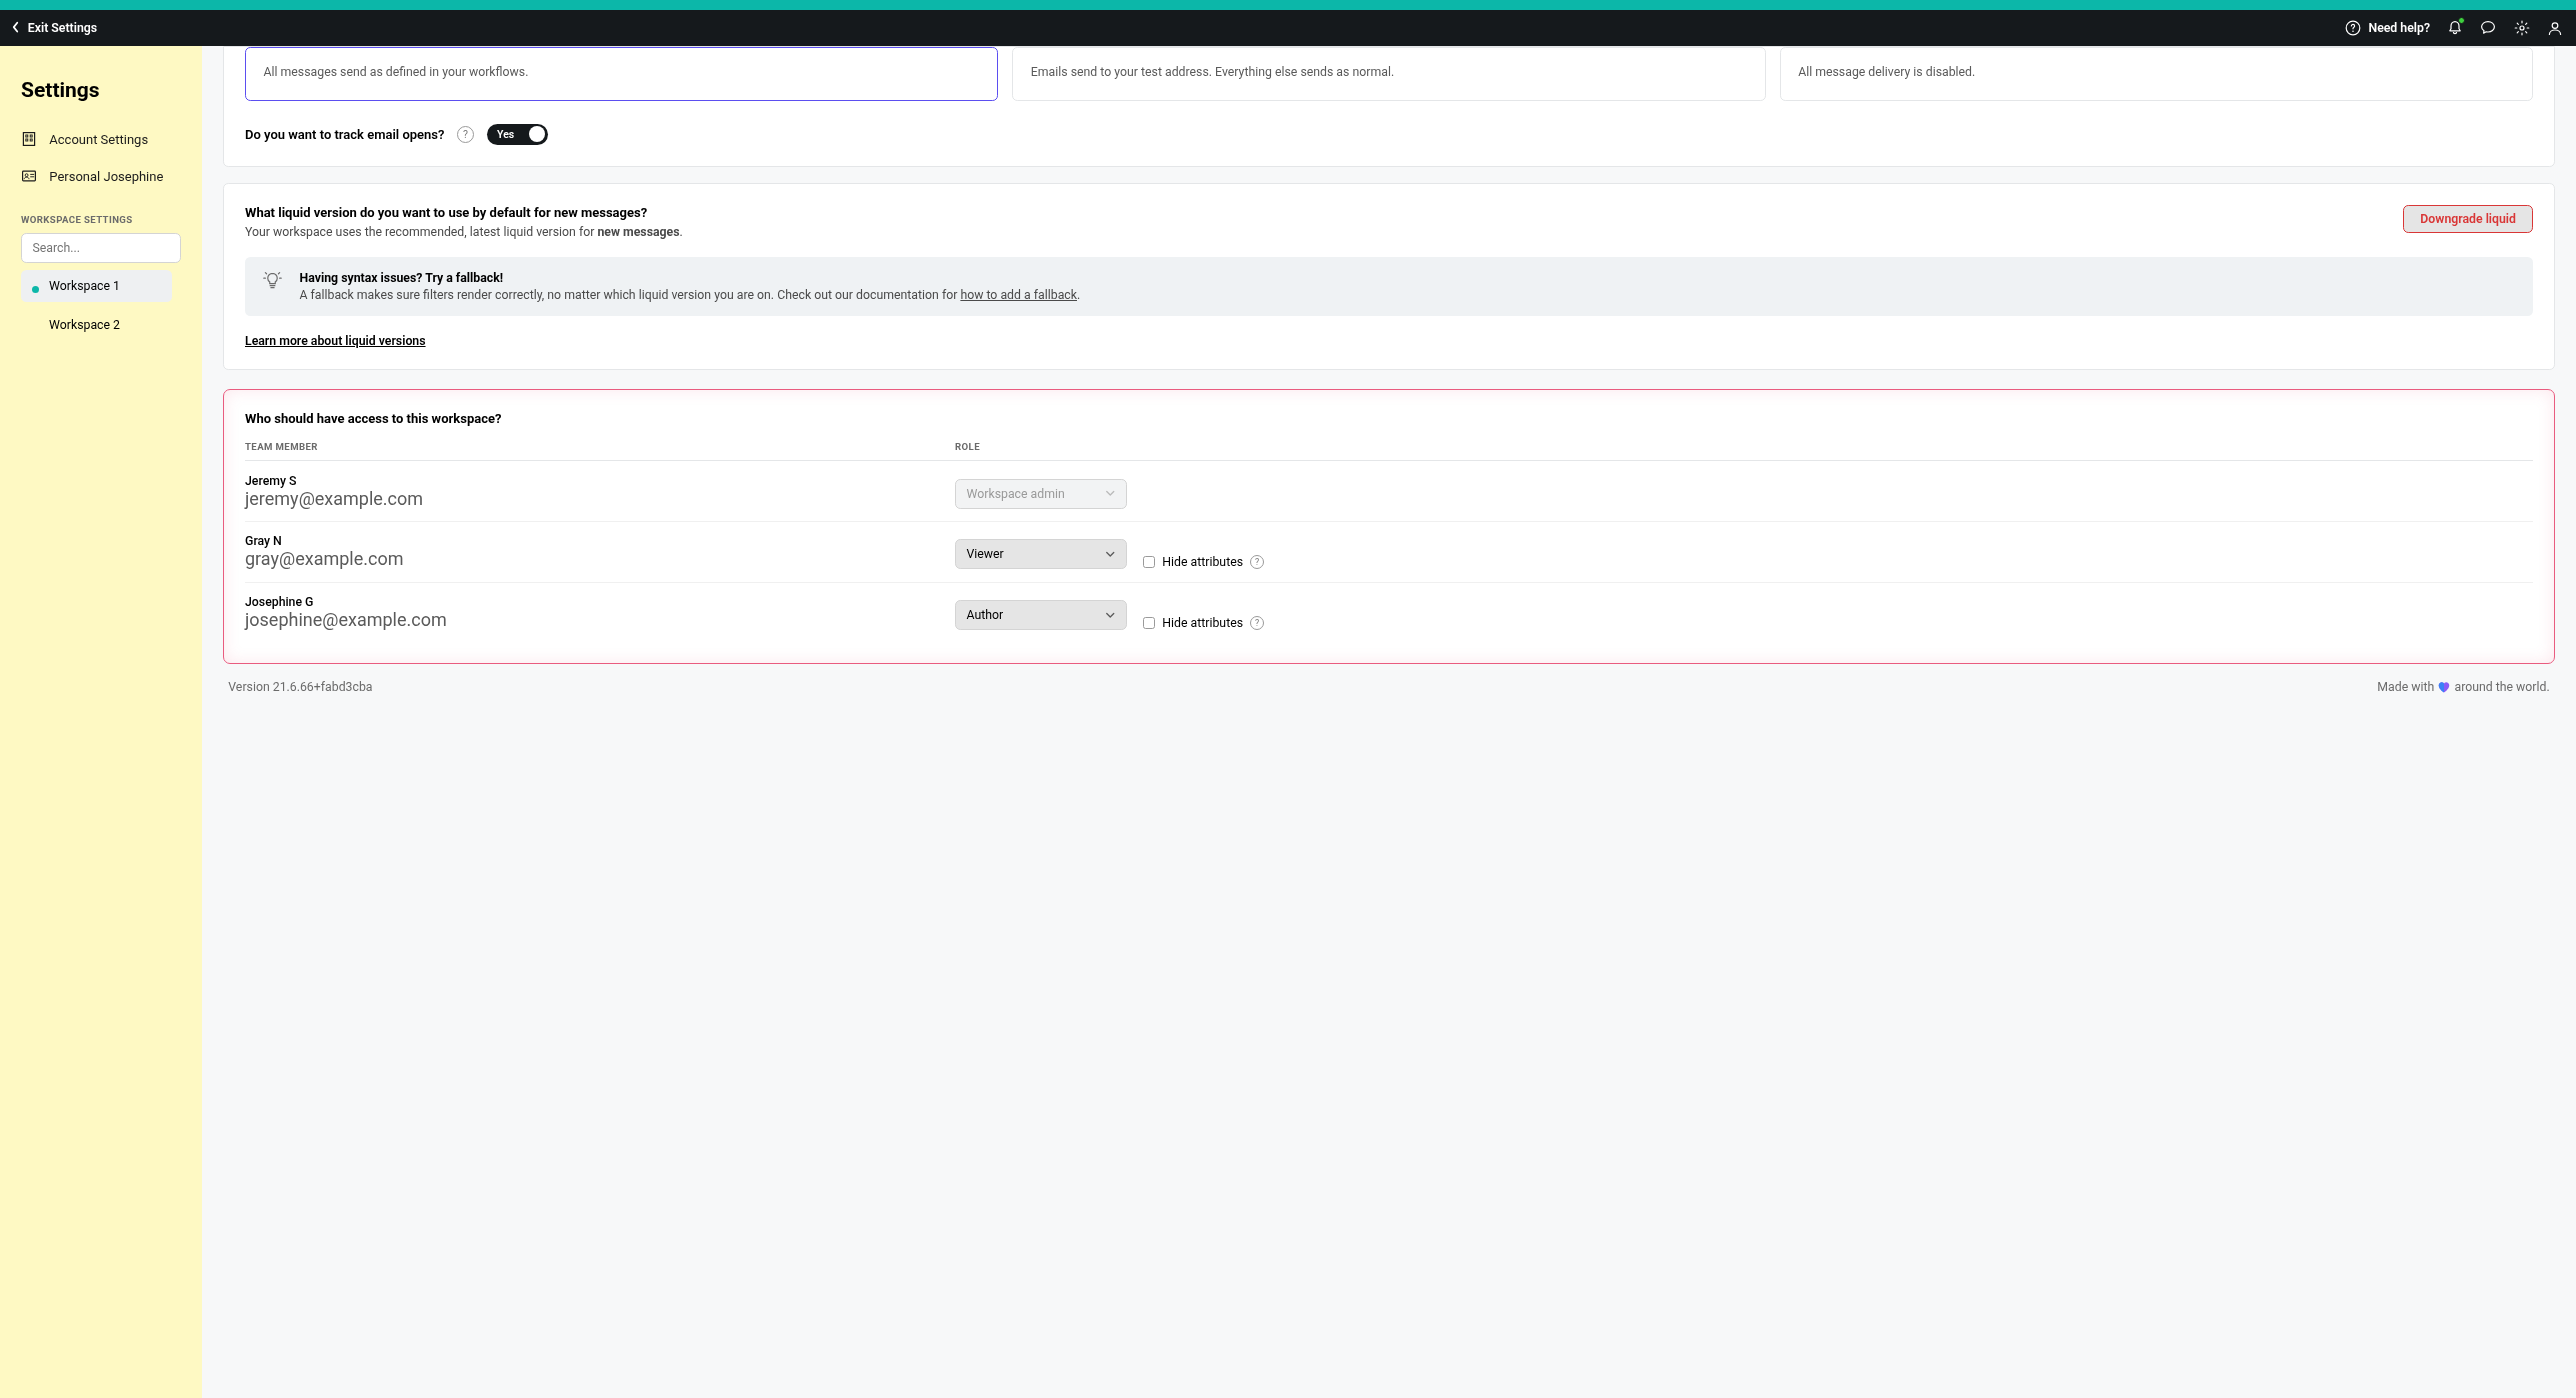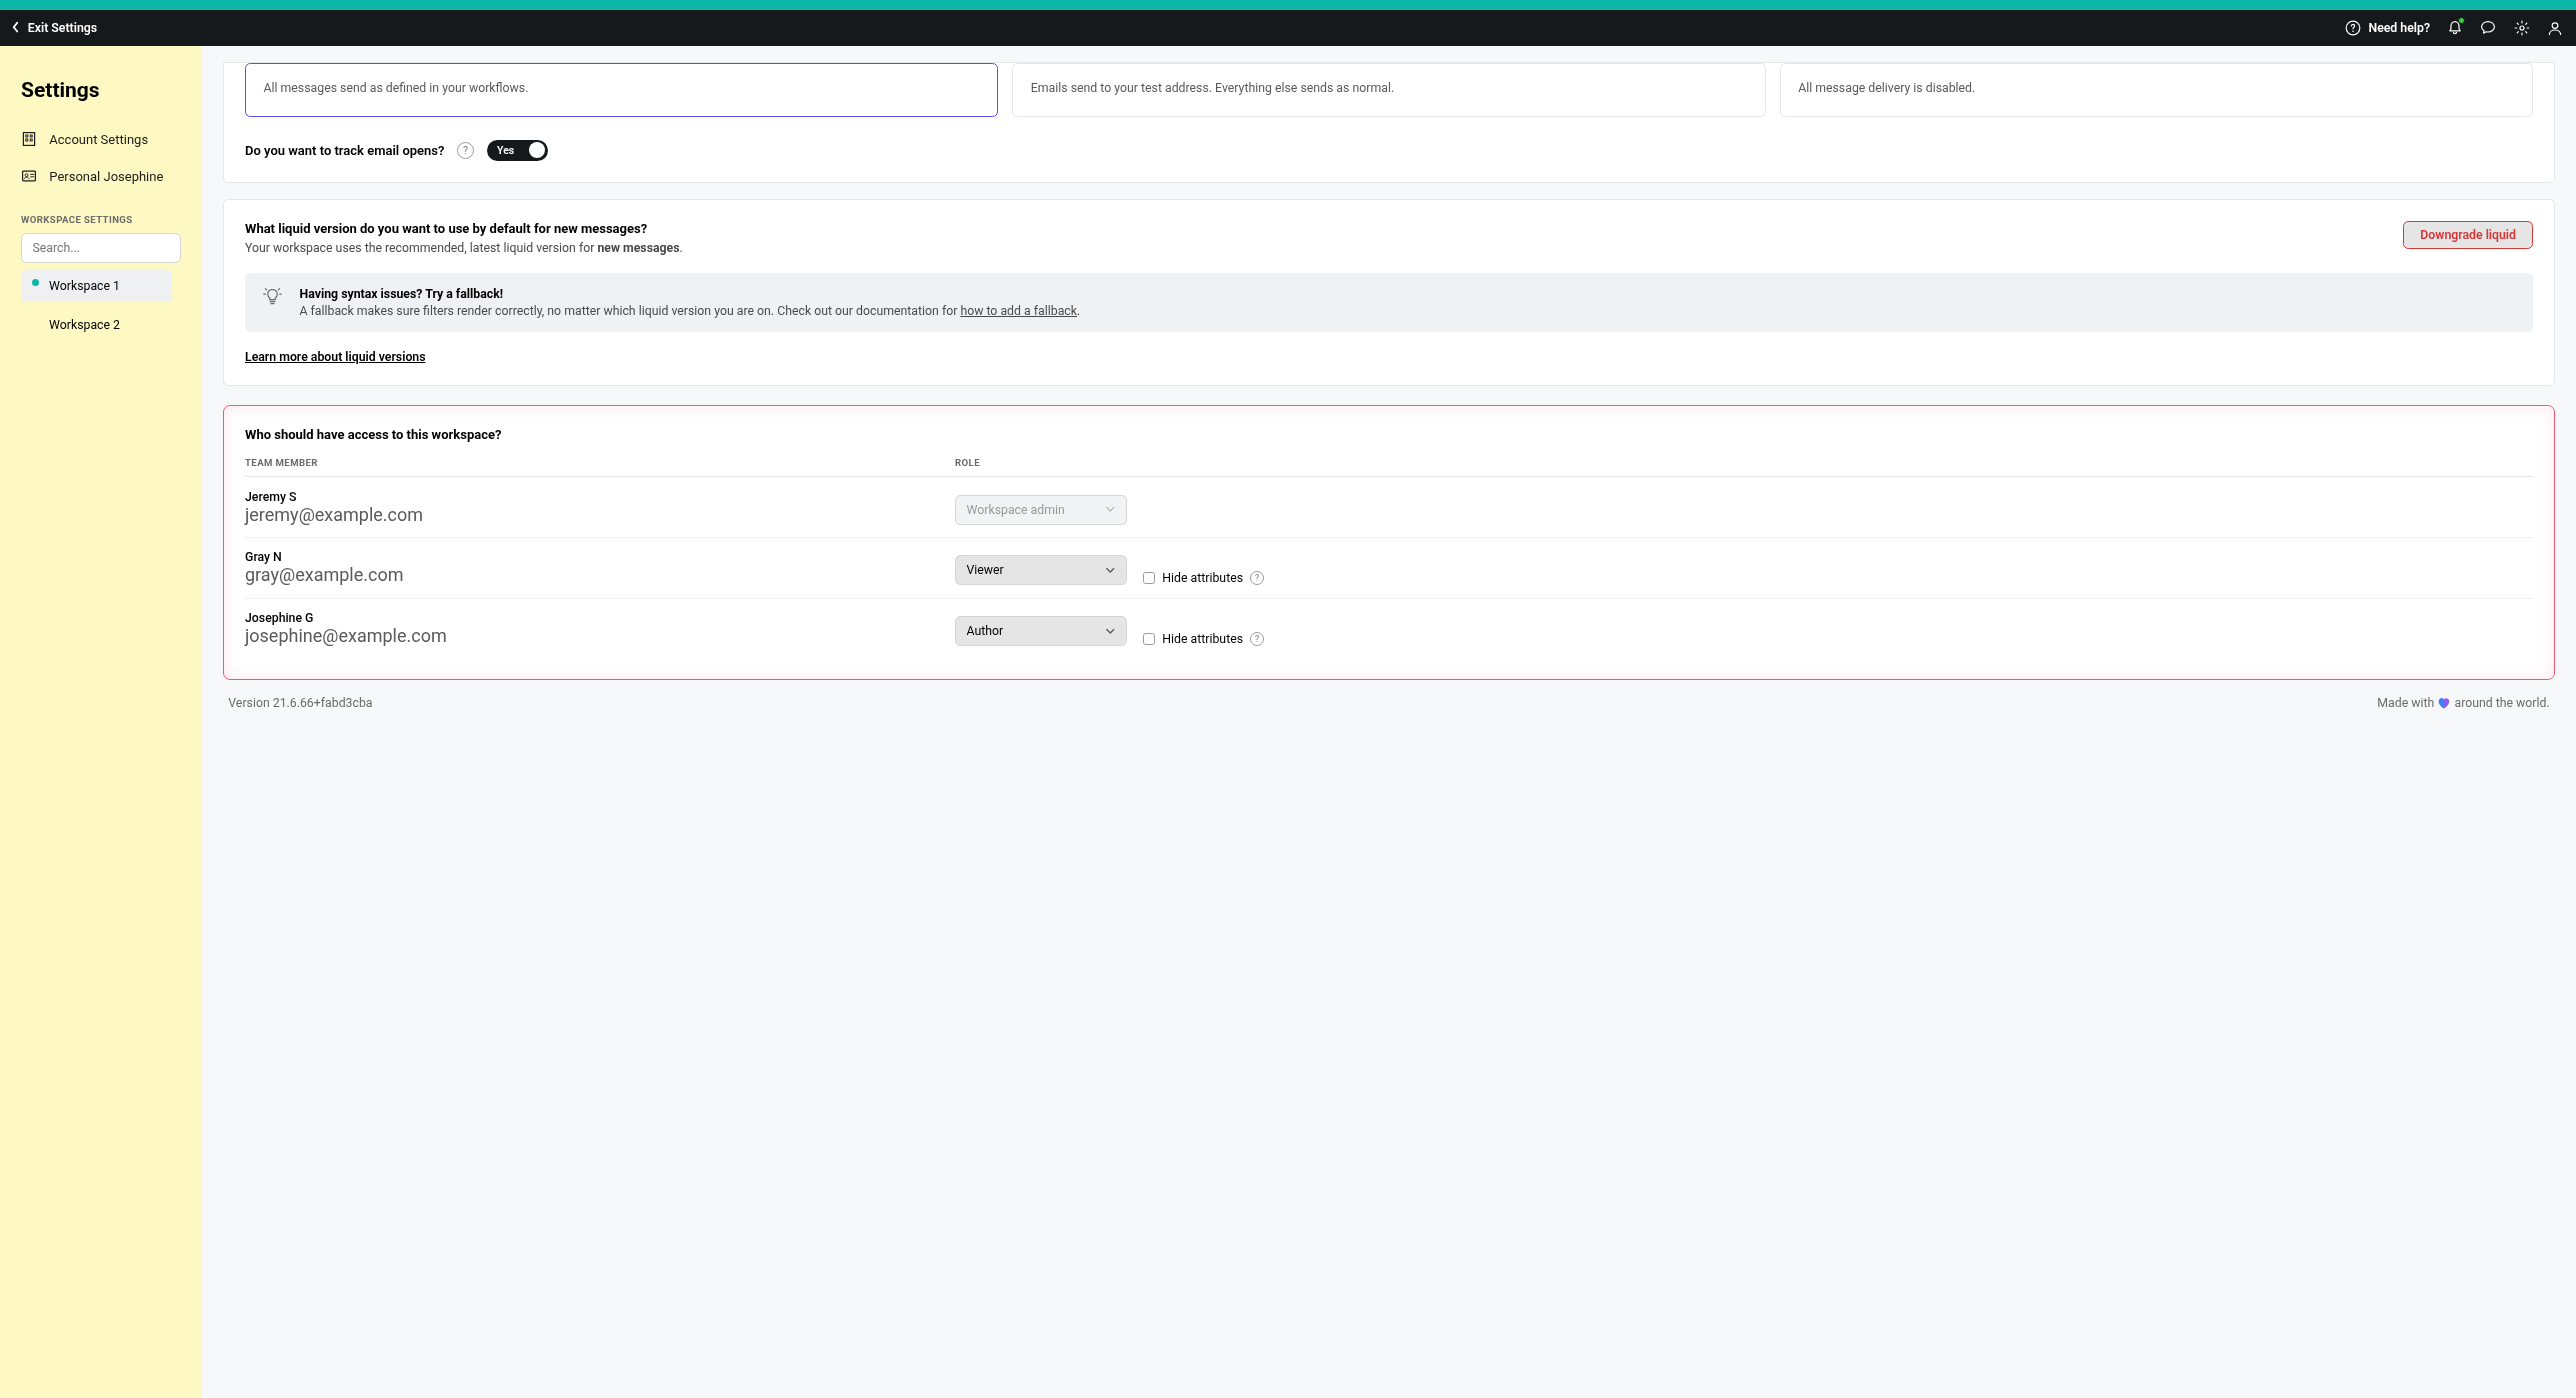--- a/index.html
+++ b/index.html
@@ -10,26 +10,26 @@
 .nav-right { display: flex; align-items: center; gap: 16px; }
 .need-help { display: flex; align-items: center; gap: 7px; font-size: 12.3px; font-weight: 600; }
 .icon-btn { width: 17.5px; height: 17.5px; display: flex; align-items: center; justify-content: center; position: relative; }
 .dot-green { position: absolute; top: -1.8px; right: -1.8px; width: 7px; height: 7px; background: #3ecf3e; border-radius: 50%; border: 1.8px solid #15191c; }
 .layout { display: flex; height: calc(100% - 46px); }
 .sidebar { width: 202px; padding: 32px 0 21px 21px; background: #fef9c3; flex-shrink: 0; }
 .sidebar h1 { font-size: 21px; font-weight: 700; margin-bottom: 19px; }
 .side-item { display: flex; align-items: center; gap: 12.3px; padding: 10.5px 0; font-size: 13px; cursor: pointer; color: #1c1c1c; }
 .side-section-label { font-size: 9.6px; font-weight: 700; letter-spacing: 0.4px; color: #6b6b6b; margin: 19px 0 8.8px; }
 .search-input { width: calc(100% - 21px); padding: 7px 10.5px; border: 0.9px solid #d4d4d4; border-radius: 5.3px; font-size: 12.3px; color: #6b6b6b; }
-.ws-item { display: flex; align-items: flex-start; gap: 10.5px; padding: 8.8px 10.5px; border-radius: 5.3px; font-size: 12.3px; cursor: pointer; margin-right: 30px; margin-top: 7px; }
+.ws-item { display: flex; align-items: flex-end; gap: 10.5px; padding: 8.8px 10.5px; border-radius: 5.3px; font-size: 12.3px; cursor: pointer; margin-right: 30px; margin-top: 7px; }
 .ws-item.active { background: #eef0f2; }
 .ws-dot { width: 7px; height: 7px; border-radius: 50%; background: #0cb7a9; }
 .ws-dot.empty { background: transparent; }
 .content { flex: 1; background: #f7f8f9; overflow-y: auto; padding: 0 21px 21px 21px; position: relative; }
-.card { background: #fff; border: 0.9px solid #e4e6e8; border-radius: 5.3px; padding: 21px; margin-top: 16px; }
+.card { background: #fff; border: 0.9px solid #e4e6e8; border-radius: 5.3px; padding: 21px; margin-top: 0; }
 .delivery-options { display: flex; gap: 14px; }
 .delivery-card { flex: 1; border: 0.9px solid #e4e6e8; border-radius: 5.3px; padding: 16px 17.5px 19px; }
 .delivery-card.selected { border: 1.8px solid #5b4ef0; }
 .delivery-desc { font-size: 12.3px; color: #5a5a5a; line-height: 1.4; }
 .track-row { display: flex; align-items: center; gap: 12.3px; margin-top: 23px; }
 .track-label { font-size: 13px; font-weight: 600; }
 .help-circle { width: 17.5px; height: 17.5px; border: 1.3px solid #9a9a9a; border-radius: 50%; display: flex; align-items: center; justify-content: center; font-size: 10.5px; color: #7a7a7a; }
 .toggle { width: 61px; height: 21px; background: #15191c; border-radius: 10.5px; display: flex; align-items: center; padding: 0 3.5px 0 10.5px; position: relative; }
 .toggle-label { color: #fff; font-size: 10.5px; font-weight: 600; }
 .toggle-knob { width: 16px; height: 16px; background: #fff; border-radius: 50%; position: absolute; right: 2.6px; top: 2.6px; }

